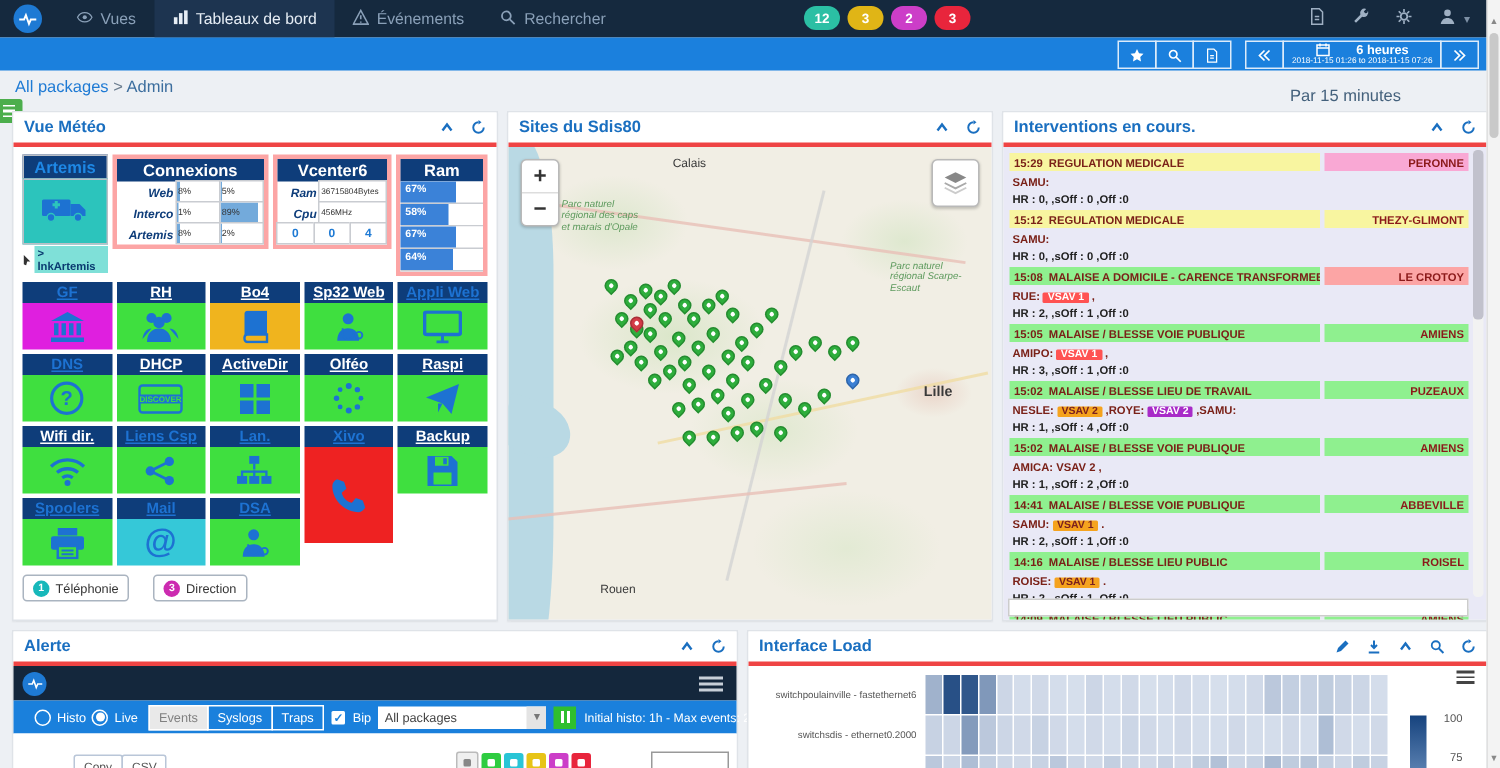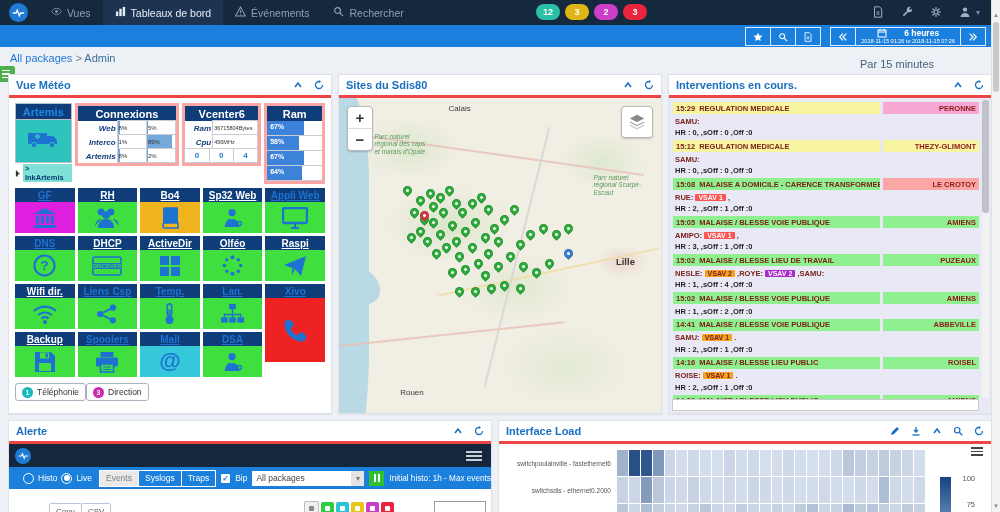--- a/index.html
+++ b/index.html
@@ -59,21 +59,21 @@
   .cnt{justify-content:center;color:#1e7ad4;font-weight:bold;font-size:8px;padding:0;}
   .rambar{height:14px;border-bottom:1px solid #c9ccd1;position:relative;background:#fff;}
   .rambar i{position:absolute;left:0;top:0;bottom:0;background:#3b82d8;}
   .rambar span{position:absolute;left:3px;top:2px;font-size:7px;color:#fff;font-weight:bold;}
   .tile-grid{display:grid;grid-template-columns:repeat(5,1fr);gap:3px;margin-top:4px;}
   .tile{display:flex;flex-direction:column;cursor:pointer;}
   .t-head{height:14px;background:#0e3d7a;font-size:10px;font-weight:bold;display:flex;align-items:center;justify-content:center;white-space:nowrap;text-decoration:underline;}
   .t-body{height:31px;display:flex;align-items:center;justify-content:center;color:#1d72d2;}
   .tile.tall{grid-row:span 2;}
   .tile.tall .t-body{height:64px;}
-  .legend-row{display:flex;gap:0;margin-top:6px;}
+  .legend-row{display:flex;gap:16px;margin-top:6px;}
   .lbtn{display:flex;align-items:center;gap:4px;background:#fff;border:1px solid #aab4c0;border-radius:3px;height:16px;padding:0 6px;font-size:8.5px;color:#333;cursor:pointer;}
   .lbtn b{width:11px;height:11px;border-radius:50%;color:#fff;font-size:7px;display:flex;align-items:center;justify-content:center;font-weight:bold;}
   
   #map-panel{left:338px;top:74px;width:322px;height:338px;}
   .map{position:relative;height:315px;background:#f1eee4;overflow:hidden;}
   .water{position:absolute;left:-14px;top:-6px;width:44px;height:115%;background:#b9d9e4;border-radius:0 45% 35% 0 / 0 25% 30% 0;}
   .water2{position:absolute;left:-4px;top:54%;width:46px;height:36px;background:#b9d9e4;border-radius:0 60% 50% 40%;transform:rotate(18deg);}
   .terrain{position:absolute;inset:0;background:
      radial-gradient(90px 55px at 34% 40%, rgba(200,224,180,.55), transparent 70%),
      radial-gradient(80px 50px at 55% 60%, rgba(208,228,190,.5), transparent 70%),
@@ -517,30 +517,20 @@
             <div class="t-body" style="background: rgb(63, 223, 63);">
               <svg viewBox="0 0 24 22" width="22" height="20">
                 <circle cx="4.5" cy="11" r="3.4" fill="currentColor"></circle>
                 <circle cx="18.5" cy="4" r="3.4" fill="currentColor"></circle>
                 <circle cx="18.5" cy="18" r="3.4" fill="currentColor"></circle>
                 <path d="M4.5 11l14-7M4.5 11l14 7" stroke="currentColor" stroke-width="2"></path>
               </svg>
             </div>
           </div>
           <div class="tile">
-            <div class="t-head" style="color: rgb(29, 114, 210);">Temp.</div>
-            <div class="t-body" style="background: rgb(63, 223, 63);">
-              <svg viewBox="0 0 14 24" width="13" height="22">
-                <rect x="4.6" y="1" width="4.8" height="13" rx="2.4" fill="none" stroke="currentColor" stroke-width="1.8"></rect>
-                <circle cx="7" cy="18.5" r="4.4" fill="currentColor"></circle>
-                <rect x="6" y="7" width="2" height="9" fill="currentColor"></rect>
-              </svg>
-            </div>
-          </div>
-          <div class="tile">
             <div class="t-head" style="color: rgb(29, 114, 210);">Lan.</div>
             <div class="t-body" style="background: rgb(63, 223, 63);">
               <svg viewBox="0 0 26 22" width="25" height="21">
                 <rect x="9.5" y="1" width="7" height="5.5" fill="currentColor"></rect>
                 <rect x="1" y="15" width="7" height="5.5" fill="currentColor"></rect>
                 <rect x="9.5" y="15" width="7" height="5.5" fill="currentColor"></rect>
                 <rect x="18" y="15" width="7" height="5.5" fill="currentColor"></rect>
                 <path d="M13 6.5v4M4.5 15v-3h17v3M13 11v4" fill="none" stroke="currentColor" stroke-width="1.6"></path>
               </svg>
             </div>
@@ -777,20 +767,21 @@
             <div class="iv-hr">HR : 1, ,sOff : 4 ,Off :0</div>
           </div>
           <div class="iv-item">
             <div class="iv-head">
               <div class="iv-main" style="background: rgb(143, 240, 143);">
                 <span>15:02</span>
                 <span>MALAISE / BLESSE VOIE PUBLIQUE</span>
               </div>
               <div class="iv-city" style="background: rgb(143, 240, 143);">AMIENS</div>
             </div>
+            <div class="iv-units"><span>AMICA: VSAV 2 ,</span></div>
             <div class="iv-hr">HR : 1, ,sOff : 2 ,Off :0</div>
           </div>
           <div class="iv-item">
             <div class="iv-head">
               <div class="iv-main" style="background: rgb(143, 240, 143);">
                 <span>14:41</span>
                 <span>MALAISE / BLESSE VOIE PUBLIQUE</span>
               </div>
               <div class="iv-city" style="background: rgb(143, 240, 143);">ABBEVILLE</div>
             </div>

